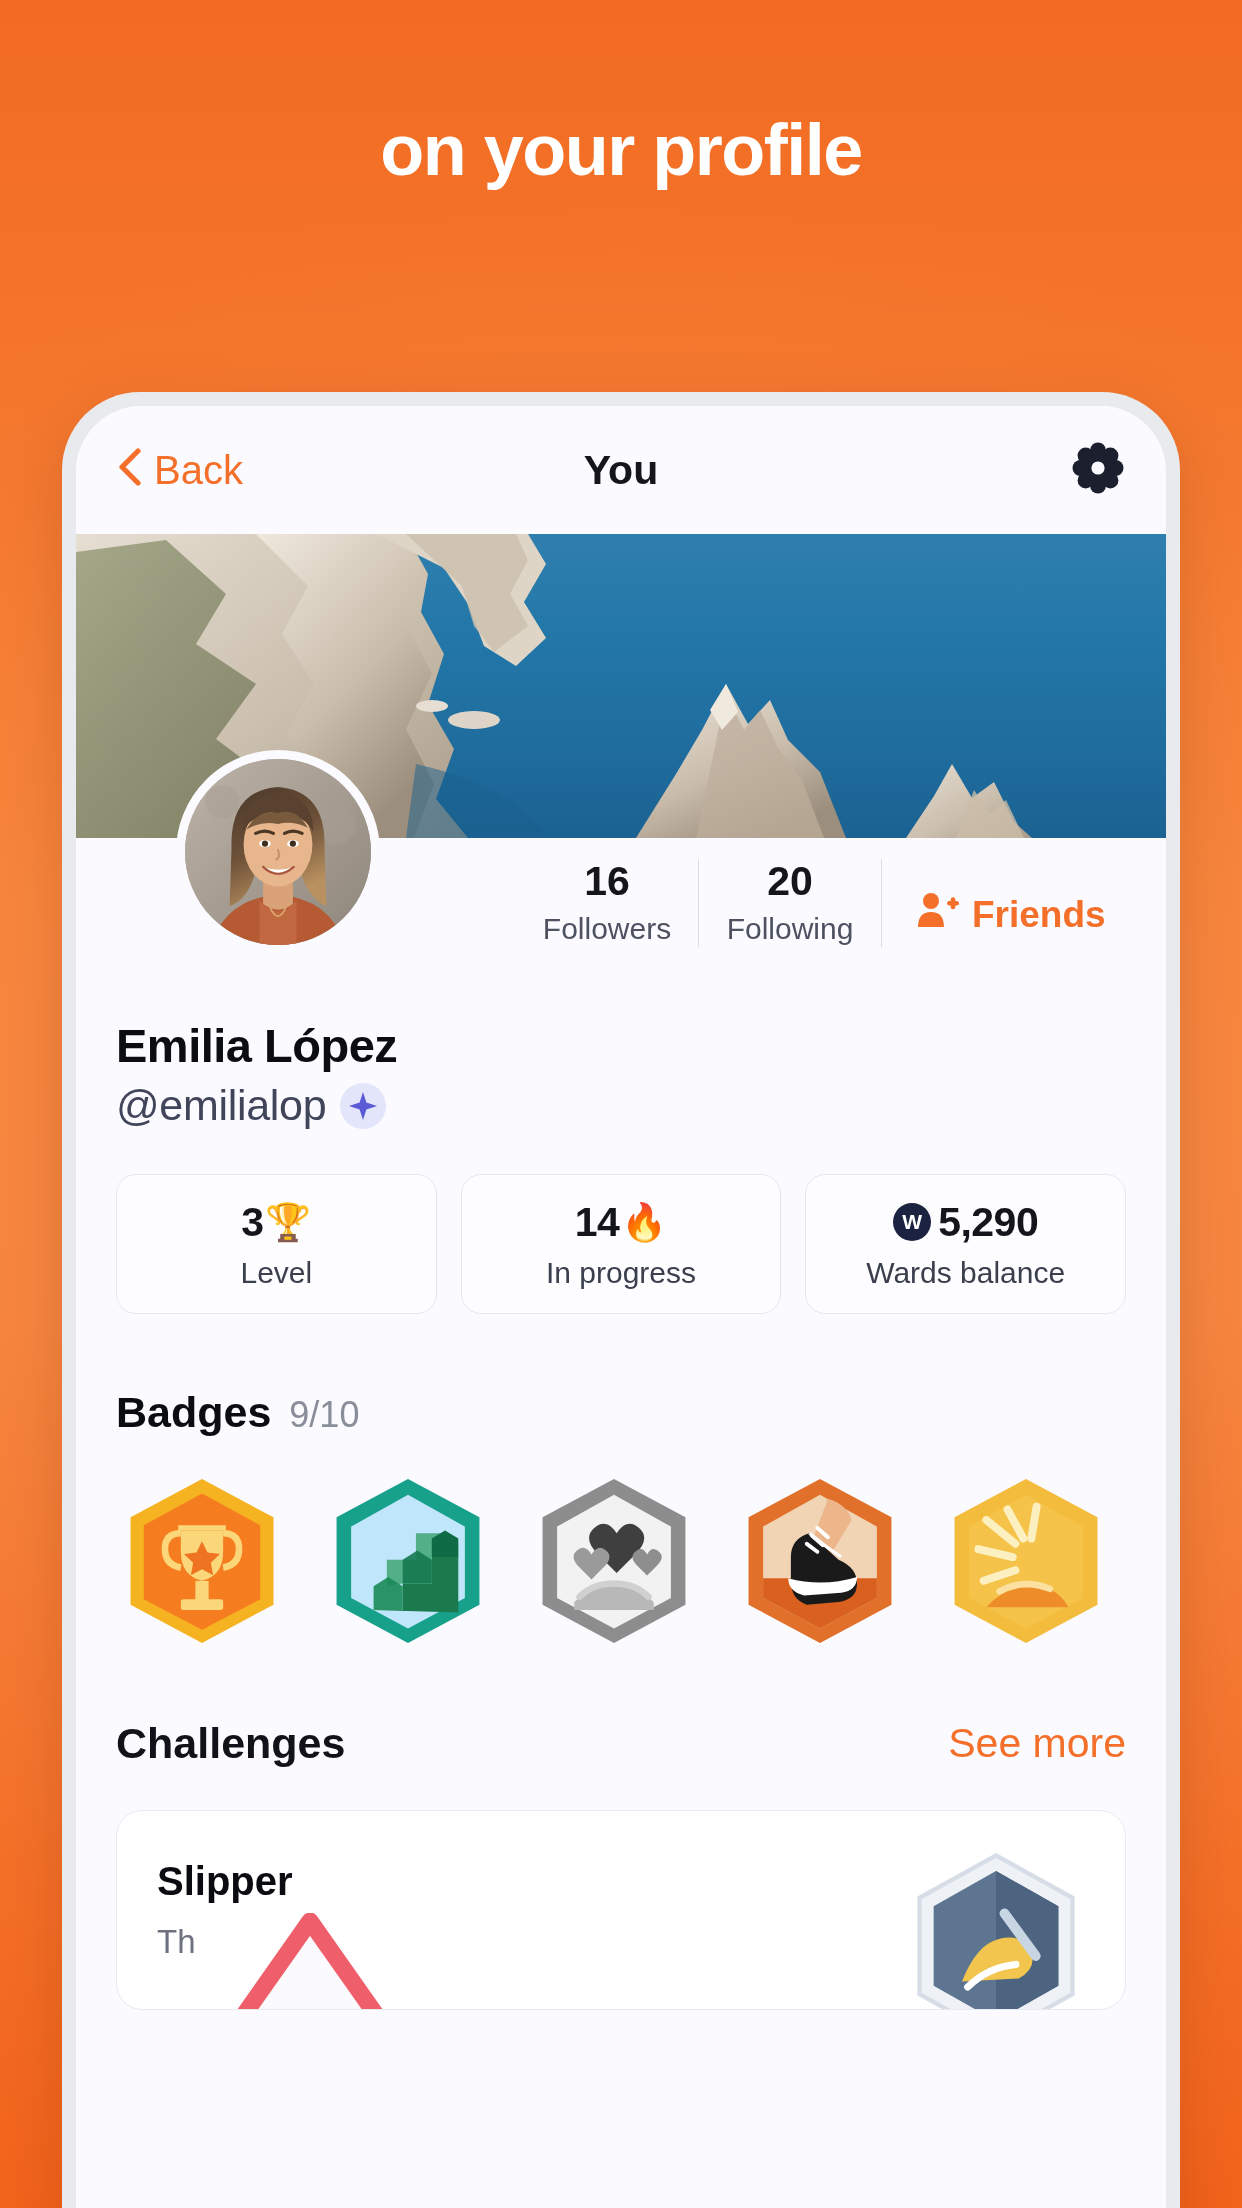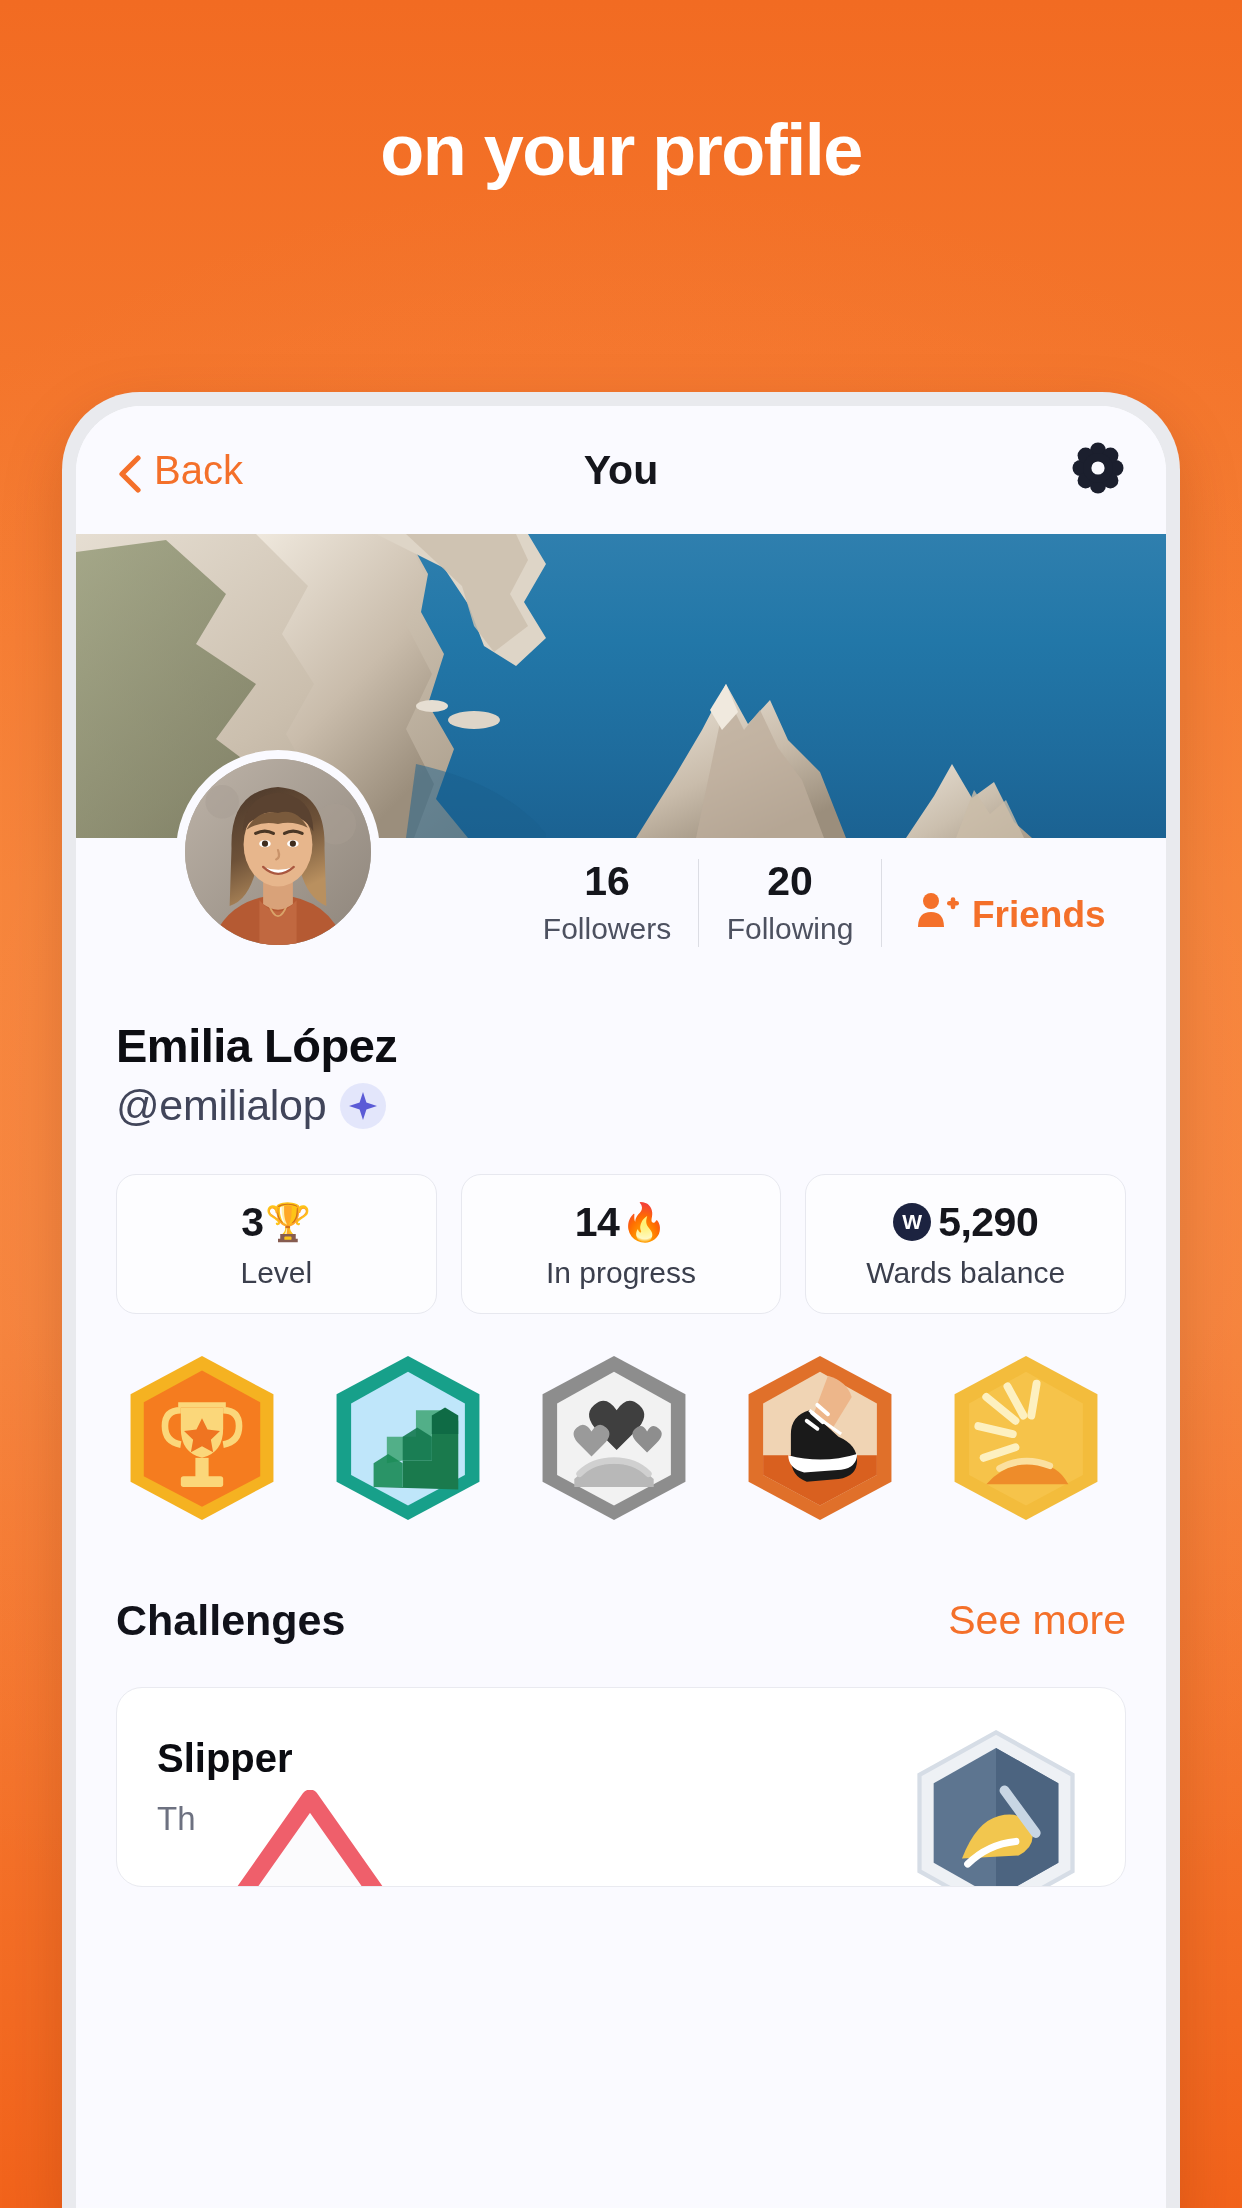--- a/index.html
+++ b/index.html
@@ -49,21 +49,21 @@
 
   
   #navbar {
     height:128px;
     display:flex; align-items:center;
     padding:0 40px;
     position:relative;
     background:#fafaff;
   }
   #back-btn {
-    display:flex; align-items:flex-end; gap:12px;
+    display:flex; align-items:flex-start; gap:12px;
     color:#f4702a;
     font-size:40px; font-weight:500;
     cursor:pointer;
   }
   #back-btn .chev { display:block; width:26px; height:38px; }
   #nav-title {
     position:absolute; left:0; right:0; top:0; bottom:0;
     display:flex; align-items:center; justify-content:center;
     font-size:41px; font-weight:600; color:#15161c;
     pointer-events:none;
@@ -395,20 +395,24 @@
     </div>
     <div class="scard">
       <div class="top">
         <span class="wcoin">W</span>
         <span class="val">5,290</span>
       </div>
       <div class="cap">Wards balance</div>
     </div>
   </div>
 
+  <div id="badges-header">
+    <span id="badges-title">Badges</span>
+    <span id="badges-count">9/10</span>
+  </div>
 
   <div id="badges-row">
 
     <div class="badge-hex">
       <svg viewBox="0 0 120 130">
         <path d="M60 3 L114 32 V98 L60 127 L6 98 V32 Z" fill="#f5b221"></path>
         <path d="M60 14 L104 38 V94 L60 117 L16 94 V38 Z" fill="#f57c1f"></path>
         <path d="M42 38 h36 v4 h-36z" fill="#fbd77a"></path>
         <path d="M44 42 h32 v16 q0 18 -16 22 q-16 -4 -16 -22 z" fill="#fbd77a"></path>
         <path d="M44 44 q-12 0 -12 12 q0 12 12 14" fill="none" stroke="#fbd77a" stroke-width="5"></path>

